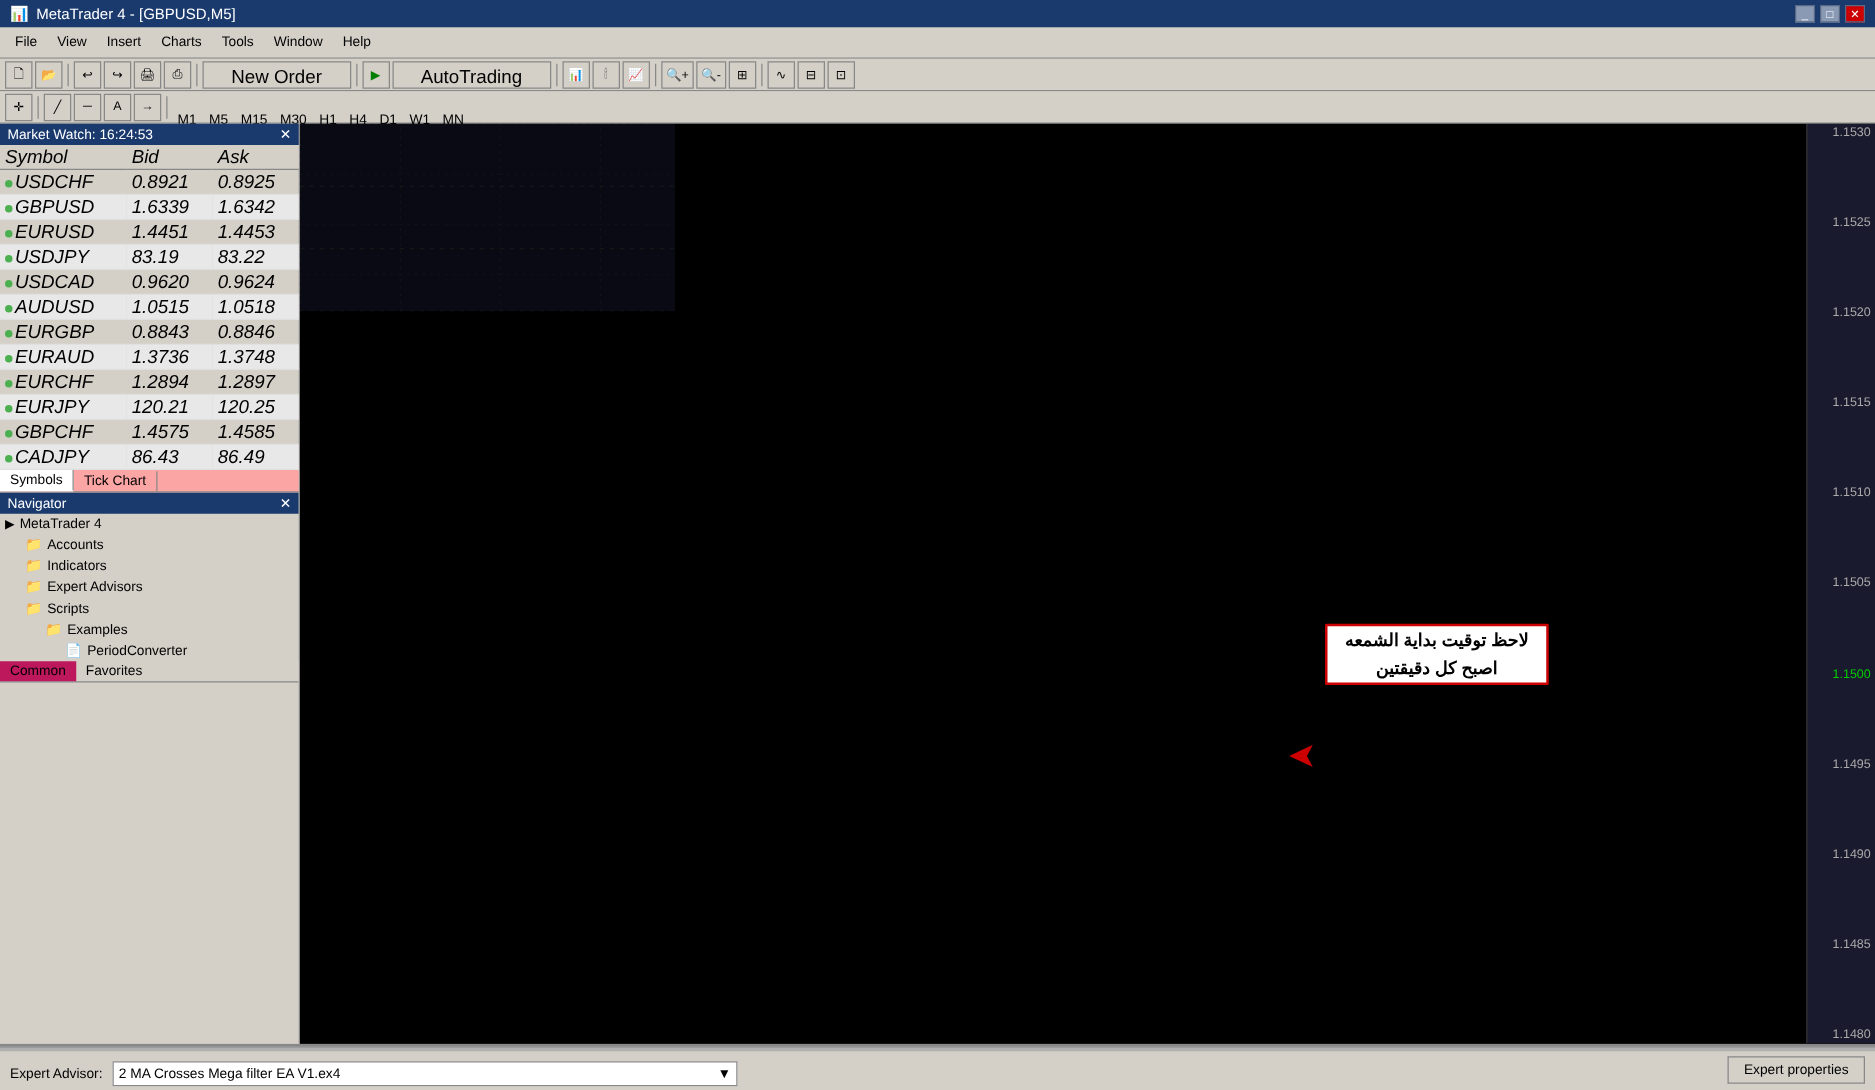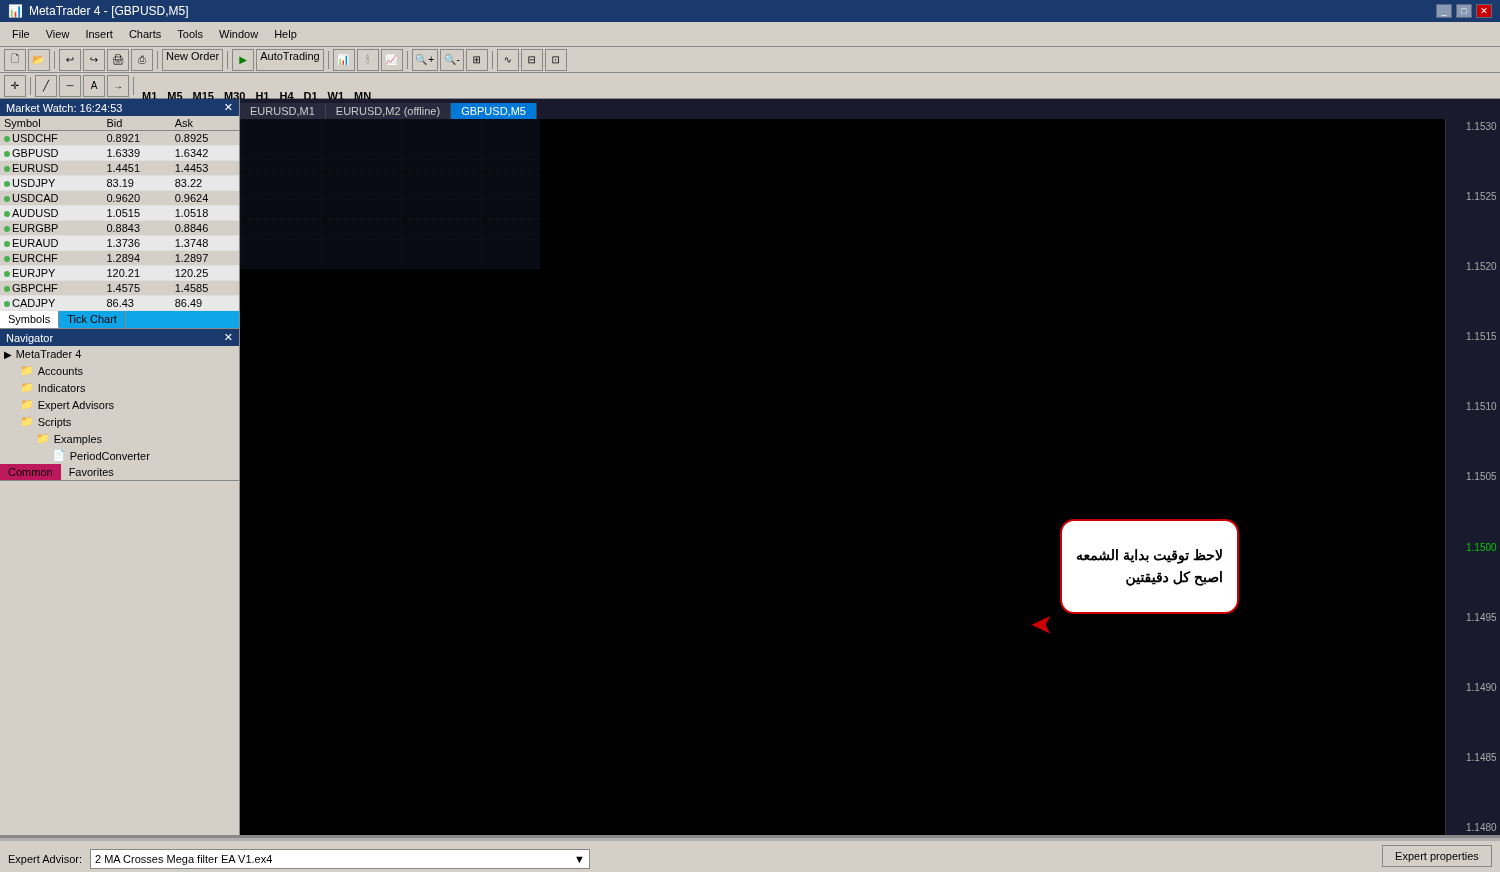--- a/index.html
+++ b/index.html
@@ -13,38 +13,38 @@
 
     
     #menu-bar { height: 20px; background: #d4d0c8; display: flex; align-items: center; padding: 12px 4px; border-bottom: 1px solid #888; }
     .menu-item { padding: 1px 8px; font-size: 11px; cursor: pointer; color: #000; }
 
     
     #toolbar1 { height: 26px; background: #d4d0c8; display: flex; align-items: center; padding: 2px 4px; gap: 2px; border-bottom: 1px solid #888; }
     #toolbar2 { height: 26px; background: #d4d0c8; display: flex; align-items: center; padding: 2px 4px; gap: 2px; border-bottom: 1px solid #888; }
     .tb-btn { height: 22px; min-width: 22px; background: #d4d0c8; border: 1px solid #888; display: flex; align-items: center; justify-content: center; cursor: pointer; font-size: 10px; padding: 0 3px; }
     .tb-separator { width: 1px; height: 18px; background: #888; margin: 0 2px; }
-    .tb-btn-text { padding: 0 3px; font-size: 11px; display: flex; align-items: flex-start; gap: 3px; }
-    .tb-period { padding: 0 4px; font-size: 11px; font-weight: bold; cursor: pointer; color: #000; margin-top: 20px; }
+    .tb-btn-text { padding: 0 22px; font-size: 15px; display: flex; align-items: flex-end; gap: 3px; }
+    .tb-period { padding: 0 4px; font-size: 11px; font-weight: normal; cursor: pointer; color: #000; margin-top: 20px; }
 
     
     #main-layout { display: flex; height: calc(872px - 22px - 20px - 26px - 26px - 20px - 22px); }
 
     
     #left-panel { width: 240px; background: #d4d0c8; border-right: 1px solid #888; display: flex; flex-direction: column; }
     
     
     #market-watch { flex: 0 0 auto; }
     #mw-header { background: #1a3a6e; color: #fff; padding: 2px 6px; font-size: 11px; display: flex; justify-content: space-between; align-items: center; }
-    #mw-table { width: 100%; border-collapse: collapse; font-size: 11px; }
+    #mw-table { width: 100%; border-collapse: collapse; font-size: 15px; font-style: italic; }
     #mw-table th { background: #d4d0c8; border-bottom: 1px solid #888; padding: 1px 4px; text-align: left; font-weight: normal; }
     #mw-table td { padding: 1px 4px; border-bottom: 1px solid #e0e0e0; }
     #mw-table tr:nth-child(even) { background: #e8e8e8; }
     .symbol-dot { width: 6px; height: 6px; border-radius: 50%; background: #4CAF50; display: inline-block; margin-right: 2px; }
-    .mw-tabs { display: flex; border-bottom: 1px solid #888; background: #0ea5e9; }
+    .mw-tabs { display: flex; border-bottom: 1px solid #888; background: #fca5a5; align-items: flex-end; }
     .mw-tab { padding: 2px 8px; font-size: 11px; cursor: pointer; border-right: 1px solid #888; }
     .mw-tab.active { background: #fff; border-bottom: 1px solid #fff; }
 
     
     #navigator { flex: 1; overflow: auto; }
     #nav-header { background: #1a3a6e; color: #fff; padding: 2px 6px; font-size: 11px; display: flex; justify-content: space-between; align-items: center; }
     .nav-item { padding: 2px 4px; cursor: pointer; display: flex; align-items: center; gap: 4px; }
     .nav-tree { padding-left: 16px; }
     .tree-icon { font-size: 10px; }
     .nav-tabs { display: flex; border-bottom: 1px solid #888; background: #d4d0c8; }
@@ -54,21 +54,21 @@
     
     #chart-area { flex: 1; background: #000; display: flex; flex-direction: column; position: relative; overflow: hidden; }
     #chart-tabs { height: 20px; background: #1a1a2e; display: flex; align-items: flex-end; }
     .chart-tab { padding: 2px 10px; font-size: 11px; cursor: pointer; background: #2a2a3e; color: #ccc; border-right: 1px solid #444; }
     .chart-tab.active { background: #0078d7; color: #fff; }
     #chart-canvas { flex: 1; position: relative; background: #000; overflow: hidden; }
     .price-axis { position: absolute; right: 0; top: 0; bottom: 0; width: 55px; background: #1a1a2e; border-left: 1px solid #333; display: flex; flex-direction: column; justify-content: space-between; padding: 2px 20px; }
     .price-label { font-size: 10px; color: #aaa; text-align: right; }
 
     
-    .annotation-box { position: absolute; background: #fff; border: 2px solid #cc0000; padding: 23px 14px; font-size: 14px; text-align: right; direction: rtl; font-weight: bold; border-radius: 14px; line-height: 1.6; }
+    .annotation-box { position: absolute; background: #fff; border: 2px solid #cc0000; padding: 0 14px; font-size: 14px; text-align: center; direction: rtl; font-weight: bold; border-radius: 1px; line-height: 1.6; }
 
     
     #chart-info { position: absolute; top: 2px; left: 4px; color: #ccc; font-size: 11px; }
 
     
     #strategy-tester { height: 230px; background: #d4d0c8; border-top: 2px solid #888; display: flex; flex-direction: column; }
     #st-resize { height: 4px; background: #b0b0b0; cursor: ns-resize; border-top: 1px solid #888; }
     #st-header { padding: 2px 6px; font-size: 11px; color: #000; background: #c8c8c8; border-bottom: 1px solid #888; display: flex; align-items: center; gap: 4px; }
     #st-body { flex: 1; padding: 4px; overflow: hidden; }
     .st-row { display: flex; align-items: center; gap: 8px; margin-bottom: 4px; }
@@ -286,25 +286,20 @@
       </div>
       <div class="nav-tabs">
         <div class="nav-tab active">Common</div>
         <div class="nav-tab">Favorites</div>
       </div>
     </div>
   </div>
 
   <div id="chart-area">
 
-    <div id="chart-tabs">
-      <div class="chart-tab">EURUSD,M1</div>
-      <div class="chart-tab">EURUSD,M2 (offline)</div>
-      <div class="chart-tab active">GBPUSD,M5</div>
-    </div>
 
     <div id="chart-canvas">
       <div id="chart-info">GBPUSD,M5  1.1907 1.1908  1.1907  1.1908</div>
 
       <svg id="candlestick-chart" xmlns="http://www.w3.org/2000/svg">
 
         <defs>
           <pattern id="grid" width="80" height="40" patternUnits="userSpaceOnUse">
             <path d="M 80 0 L 0 0 0 40" fill="none" stroke="#1e2a1e" stroke-width="0.5" stroke-dasharray="2,4"></path>
           </pattern>

